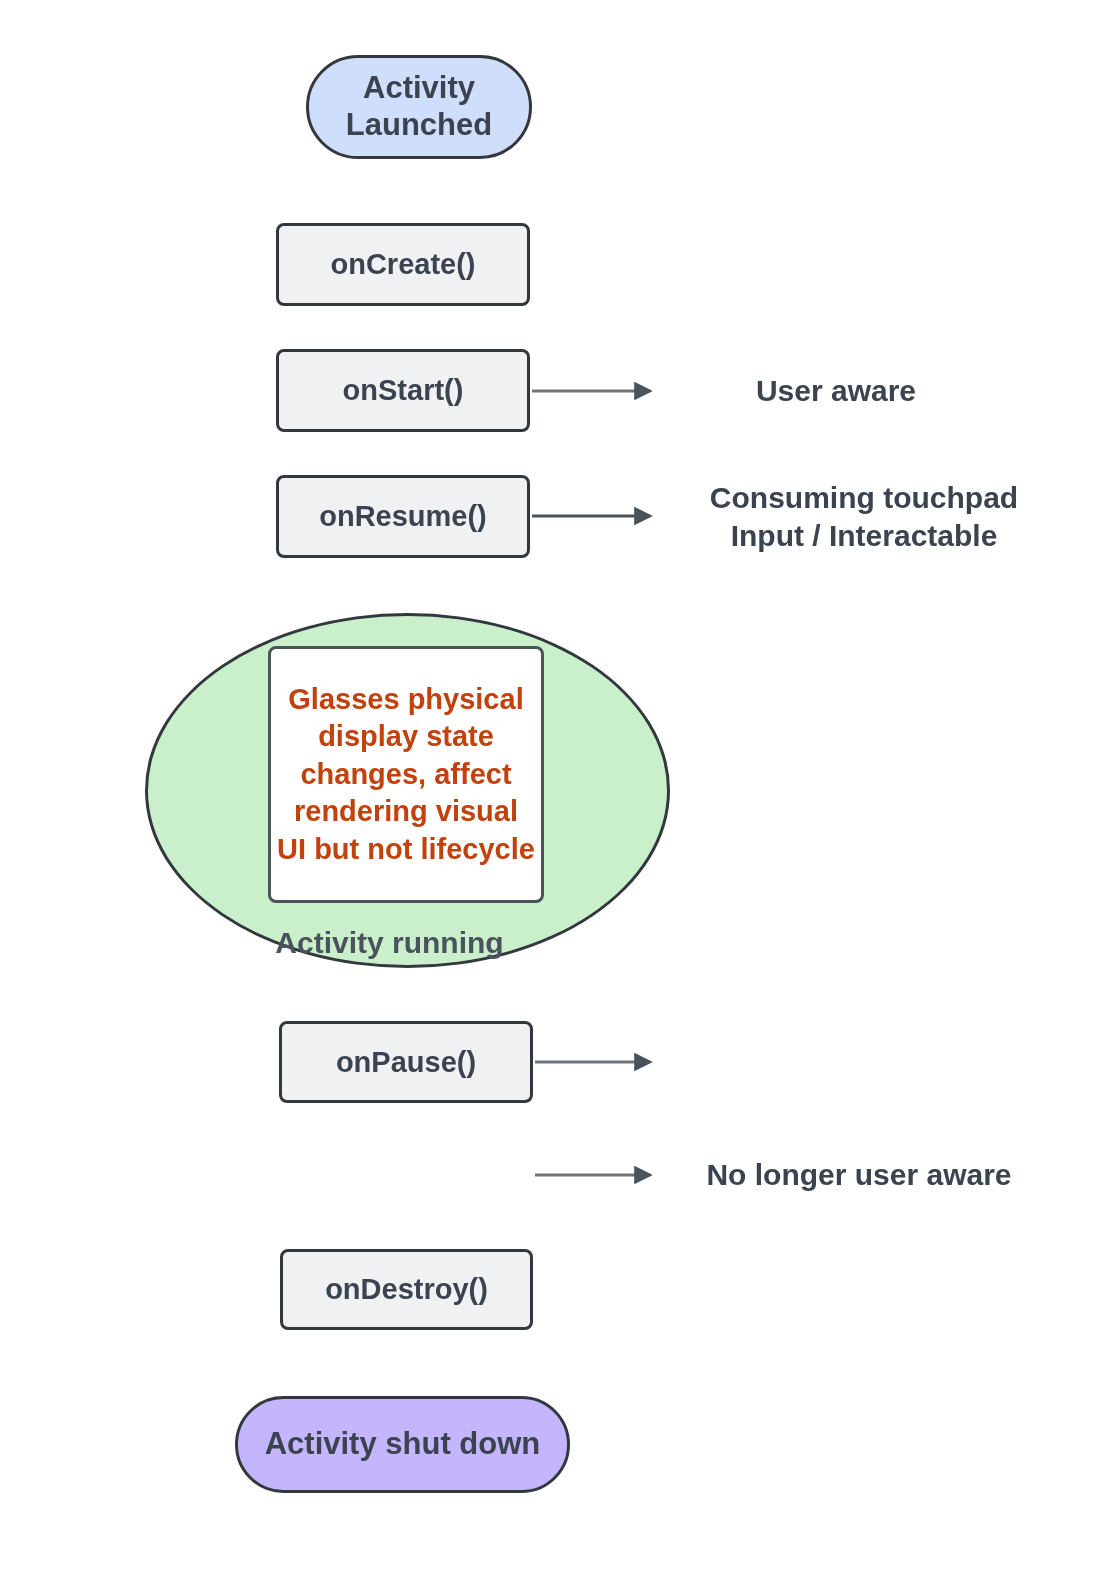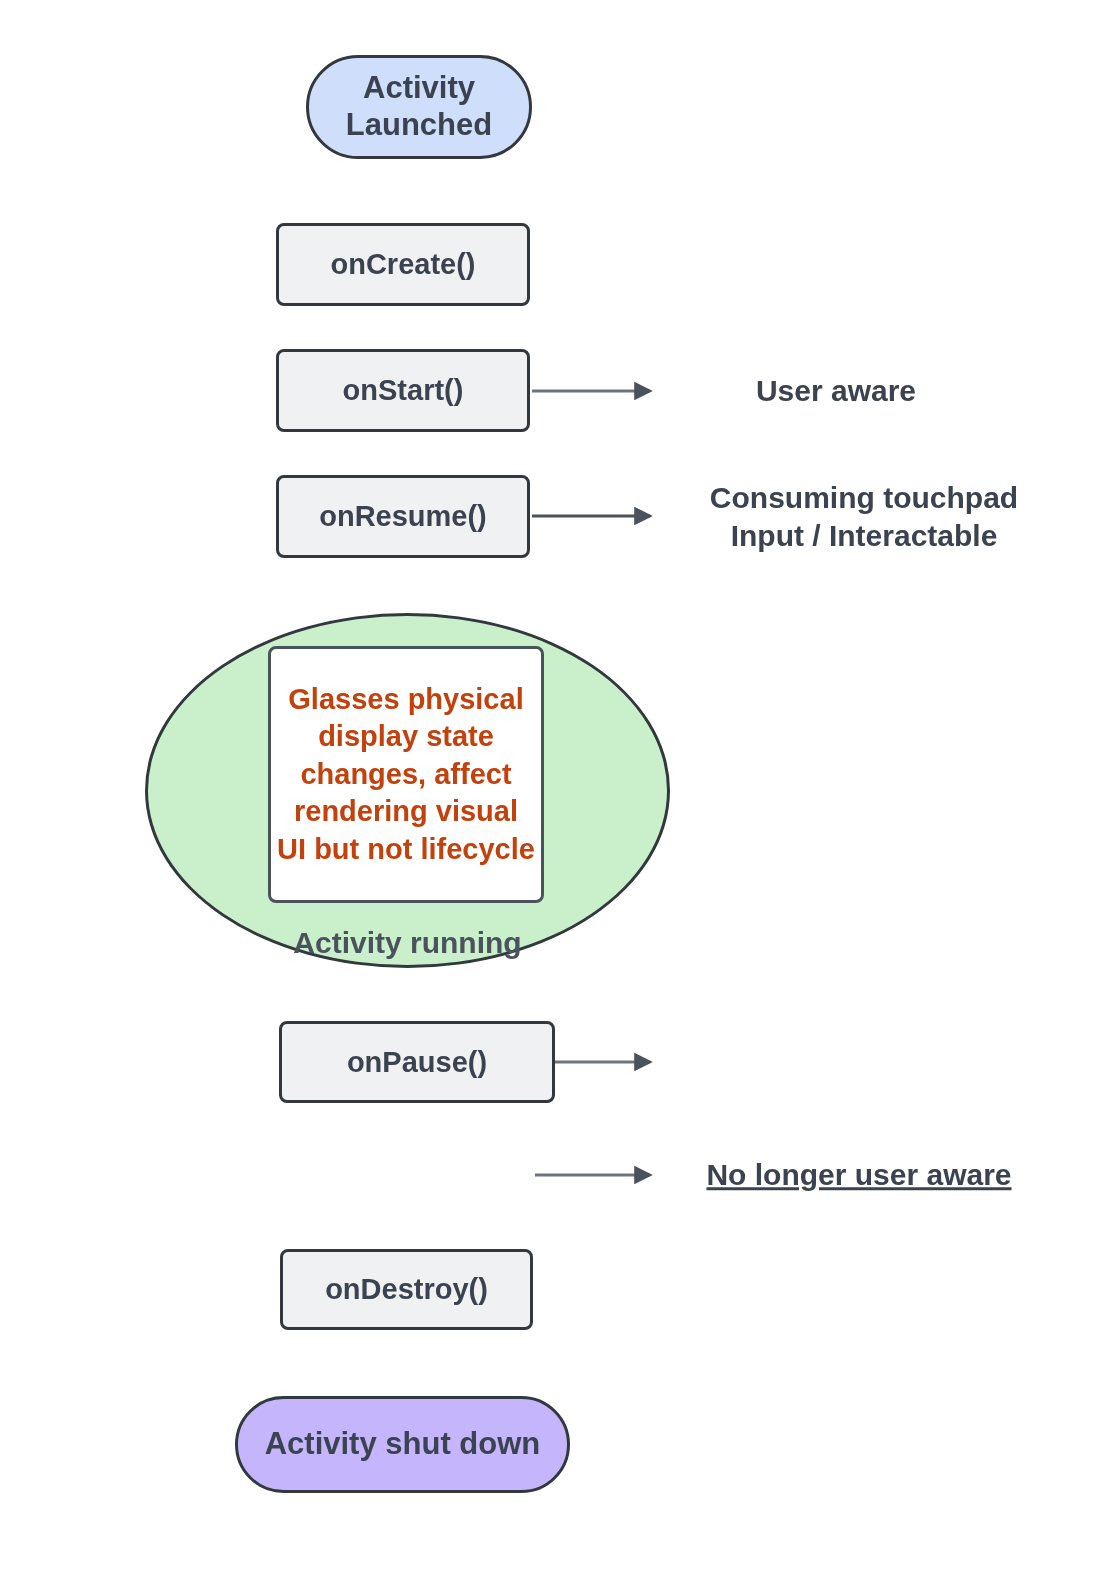--- a/index.html
+++ b/index.html
@@ -148,29 +148,29 @@
 
   <div class="caption" style="left:688px; top:516px; width:352px; white-space:pre-line;">Consuming touchpad
 Input / Interactable</div>
 
   <div class="running-ellipse" style="left:145px; top:613px; width:525px; height:355px;"></div>
 
   <div class="note-box" style="left:268px; top:646px; width:276px; height:257px;">
     <span>Glasses physical display state changes, affect rendering visual UI but not lifecycle</span>
   </div>
 
-  <div class="running-label" style="left:145px; top:926px; width:525px;">Activity running</div>
+  <div class="running-label" style="left:127px; top:926px; width:525px;">Activity running</div>
 
-  <div class="node callback" style="left:279px; top:1021px; width:276px; height:82px;">
+  <div class="node callback" style="left:279px; top:1021px; width:254px; height:82px;">
     <span>onPause()</span>
   </div>
 
 
 
-  <div class="caption" style="left:686px; top:1175px; width:346px; white-space:pre-line;text-decoration:underline;">No longer user aware</div>
+  <div class="caption" style="left:686px; top:1175px; width:346px; white-space:pre-line;">No longer user aware</div>
 
   <div class="node callback" style="left:280px; top:1249px; width:253px; height:81px;">
     <span>onDestroy()</span>
   </div>
 
   <div class="node pill pill-end" style="left:235px; top:1396px; width:335px; height:97px;">
     <span>Activity shut down</span>
   </div>
 
 </div>

